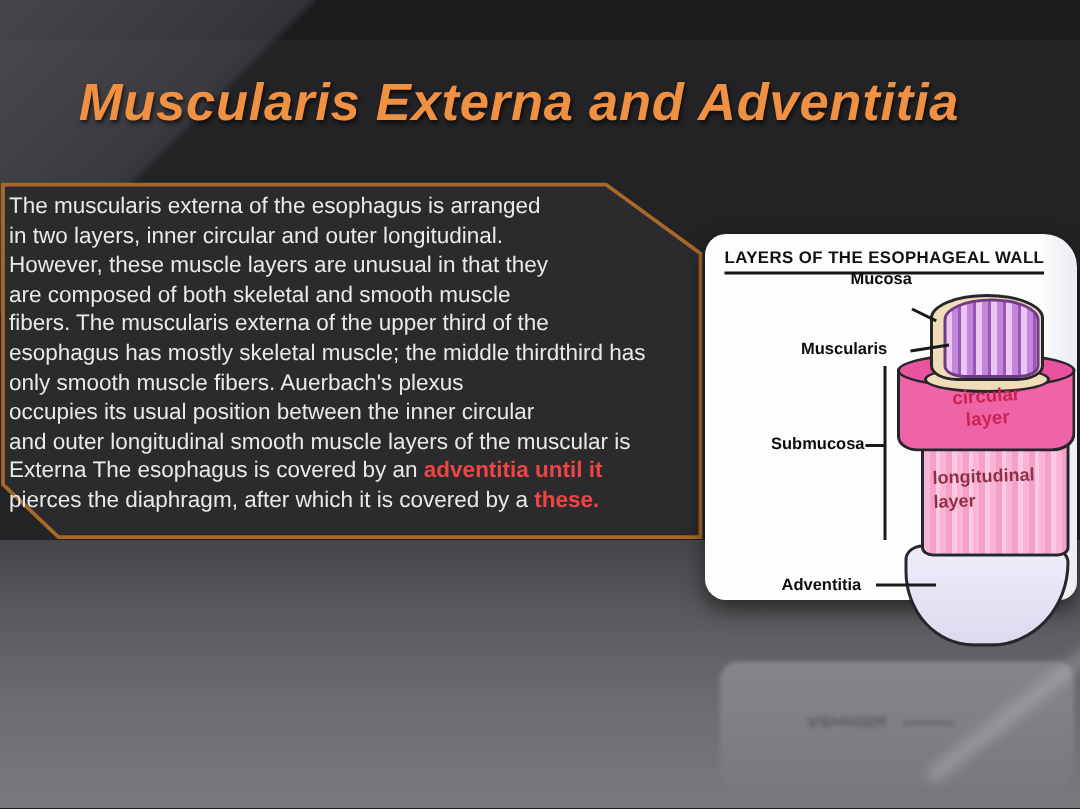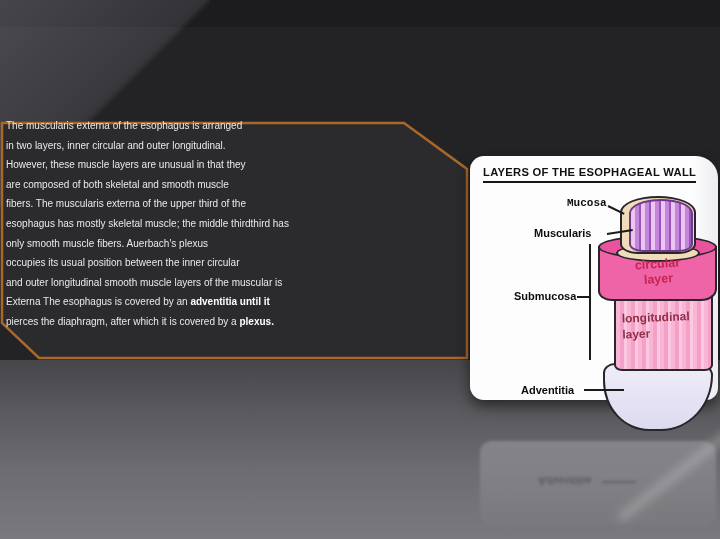--- a/index.html
+++ b/index.html
@@ -25,25 +25,25 @@
   }
   .title{
     position:absolute;left:0;top:49px;width:692px;margin:0;
     text-align:center;
     font-size:35px;font-weight:bold;font-style:italic;letter-spacing:.5px;
     color:#ef9043;
     text-shadow:1px 2px 3px rgba(0,0,0,.65);
   }
   .textbox-frame{position:absolute;left:0;top:121px;}
   .textbox-text{
-    position:absolute;left:6px;top:116px;width:461px;
-    font-size:10px;line-height:19.6px;color:#e9e9e9;
+    position:absolute;left:6px;top:128px;width:461px;
+    font-size:15px;line-height:19.6px;color:#e9e9e9;
     white-space:pre-line;
   }
-  .textbox-text b{color:#ffffff;}
+  .textbox-text b{color:#ef4444;}
   
   .card{
     position:absolute;left:470px;top:156px;width:248px;height:244px;
     background:linear-gradient(90deg,#fdfdfe 90%,#ececf1 100%);
     border-radius:14px 22px 12px 14px;
     box-shadow:0 6px 14px rgba(0,0,0,.55);
   }
   .fig-title{
     position:absolute;left:13px;top:10px;
     font-size:11.2px;font-weight:bold;letter-spacing:.3px;color:#101010;
@@ -68,21 +68,21 @@
     border:2px solid #26262c;border-radius:38px 38px 18px 18px / 16px 16px 10px 10px;z-index:5;}
   .cyl-top-inner{left:159px;top:43px;width:64px;height:53px;
     background:repeating-linear-gradient(90deg,#ecc6f2 0 4px,#c386da 4px 8px,#9a55b8 8px 10px);
     border:2px solid #713a85;border-radius:32px 32px 14px 14px / 14px 14px 8px 8px;z-index:5;}
   .layer-text{position:absolute;white-space:pre-line;font-weight:bold;z-index:5;}
   .circ-text{left:140px;top:101px;width:96px;text-align:center;
     font-size:12.5px;line-height:15px;color:#c92550;transform:rotate(-4deg);}
   .long-text{left:152px;top:153px;width:92px;
     font-size:12px;line-height:16px;color:#8e3048;transform:rotate(-2deg);}
   .fig-label{position:absolute;font-size:11px;font-weight:bold;color:#0d0d0d;z-index:6;}
-  .lbl-mucosa{left:97px;top:41px;font-family:Liberation Mono, monospace;}
+  .lbl-mucosa{left:97px;top:24px;}
   .lbl-submucosa{left:64px;top:71px;}
   .lbl-muscularis{left:44px;top:134px;}
   .lbl-adventitia{left:51px;top:228px;text-align:center;}
   .fig-line{position:absolute;background:#1a1a1a;height:2px;z-index:6;transform-origin:left center;}
   .line-mucosa{left:138px;top:49px;width:18px;transform:rotate(26deg);}
   .line-submucosa{left:137px;top:77px;width:26px;transform:rotate(-9deg);}
   .line-muscularis{left:107px;top:140px;width:13px;}
   .bracket-v{left:119px;top:88px;width:2px;height:116px;background:#1a1a1a;position:absolute;z-index:6;}
   .line-adventitia{left:114px;top:233px;width:40px;}
   
@@ -103,35 +103,36 @@
 </style>
 </head>
 <body>
 
 <div class="slide">
 
   <div class="top-band"></div>
   <div class="sheen"></div>
   <div class="floor"></div>
 
+  <h1 class="title">Muscularis Externa and Adventitia</h1>
 
   <svg class="textbox-frame" width="470" height="240" viewBox="0 0 470 240">
     <path d="M2,2 L404,2 L467,48 L467,237 L39,237 L2,202 Z" fill="#2b2b2e" stroke="#a86829" stroke-width="2.5"></path>
   </svg>
   <div class="textbox-text"><span>The muscularis externa of the esophagus is arranged
 in two layers, inner circular and outer longitudinal.
 However, these muscle layers are unusual in that they
 are composed of both skeletal and smooth muscle
 fibers. The muscularis externa of the upper third of the
 esophagus has mostly skeletal muscle; the middle thirdthird has
 only smooth muscle fibers. Auerbach's plexus
 occupies its usual position between the inner circular
 and outer longitudinal smooth muscle layers of the muscular is
 Externa The esophagus is covered by an </span><b>adventitia until it</b><span>
-pierces the diaphragm, after which it is covered by a </span><b>plexus.</b></div>
+pierces the diaphragm, after which it is covered by a </span><b>these.</b></div>
 
   <div class="card">
     <div class="fig-title">LAYERS OF THE ESOPHAGEAL WALL</div>
 
     <div class="shape cup"></div>
     <div class="shape long-top"></div>
     <div class="shape long-body"></div>
     <div class="shape circ-body"></div>
     <div class="shape circ-top"></div>
     <div class="shape collar"></div>

